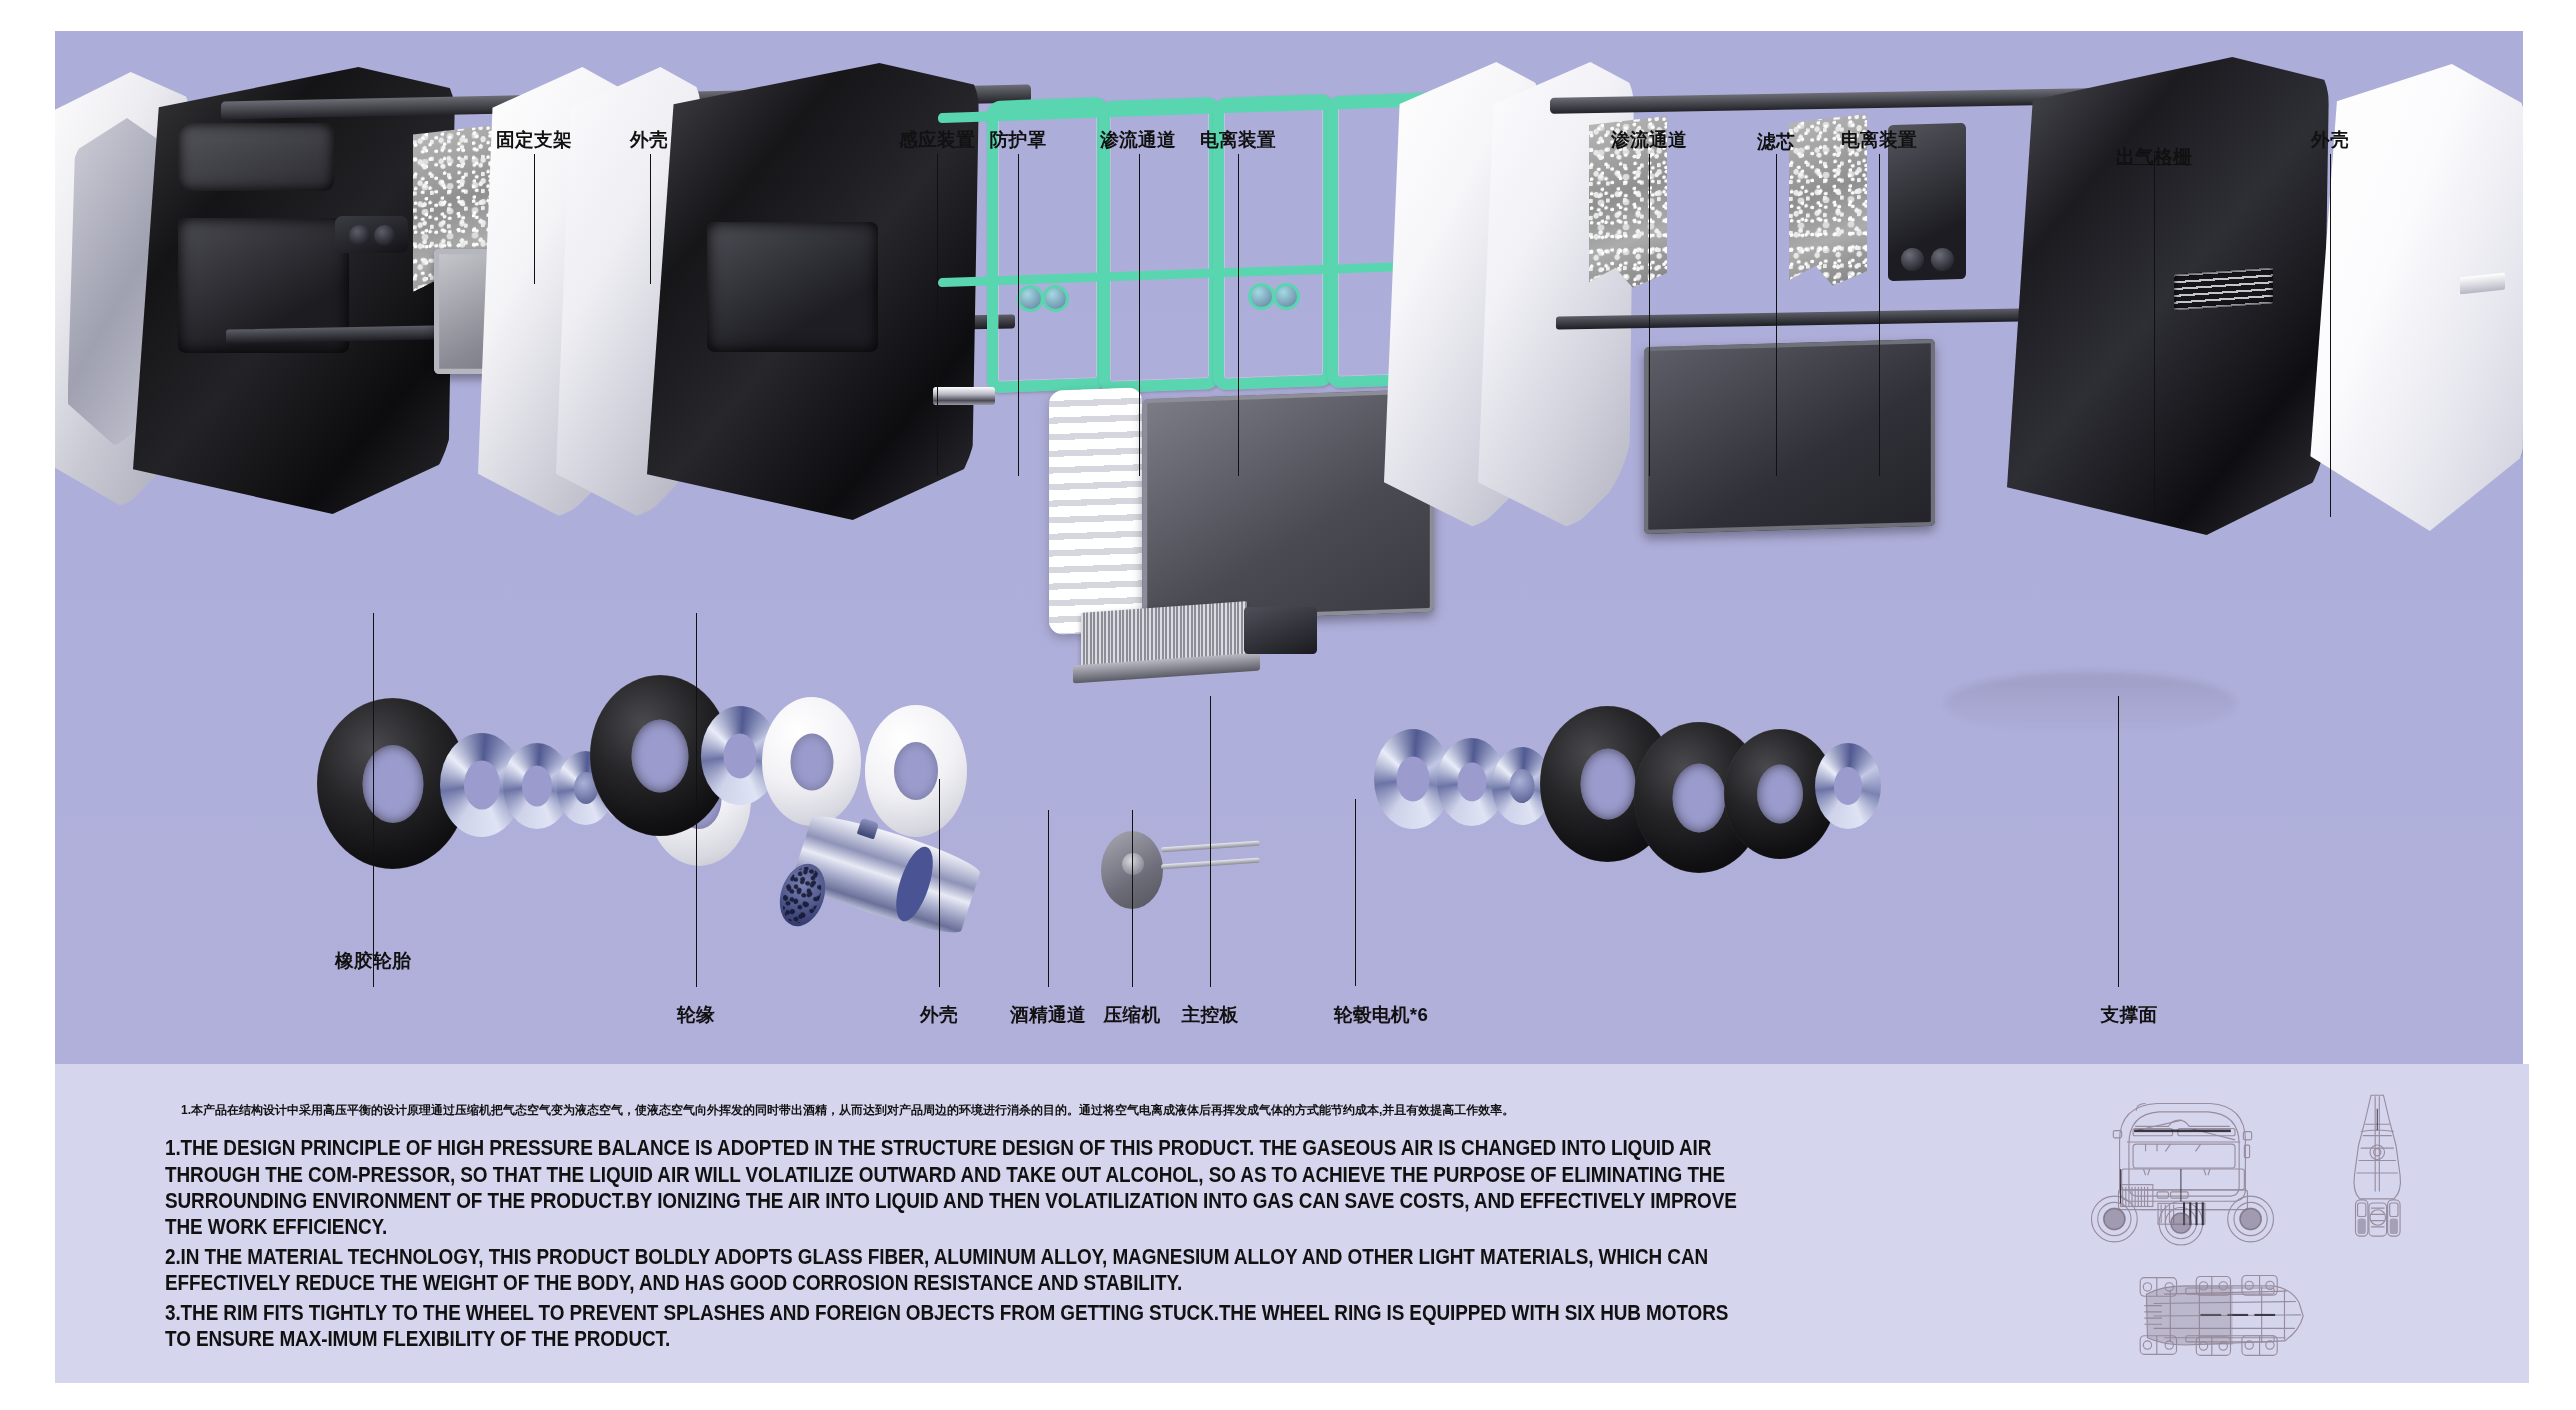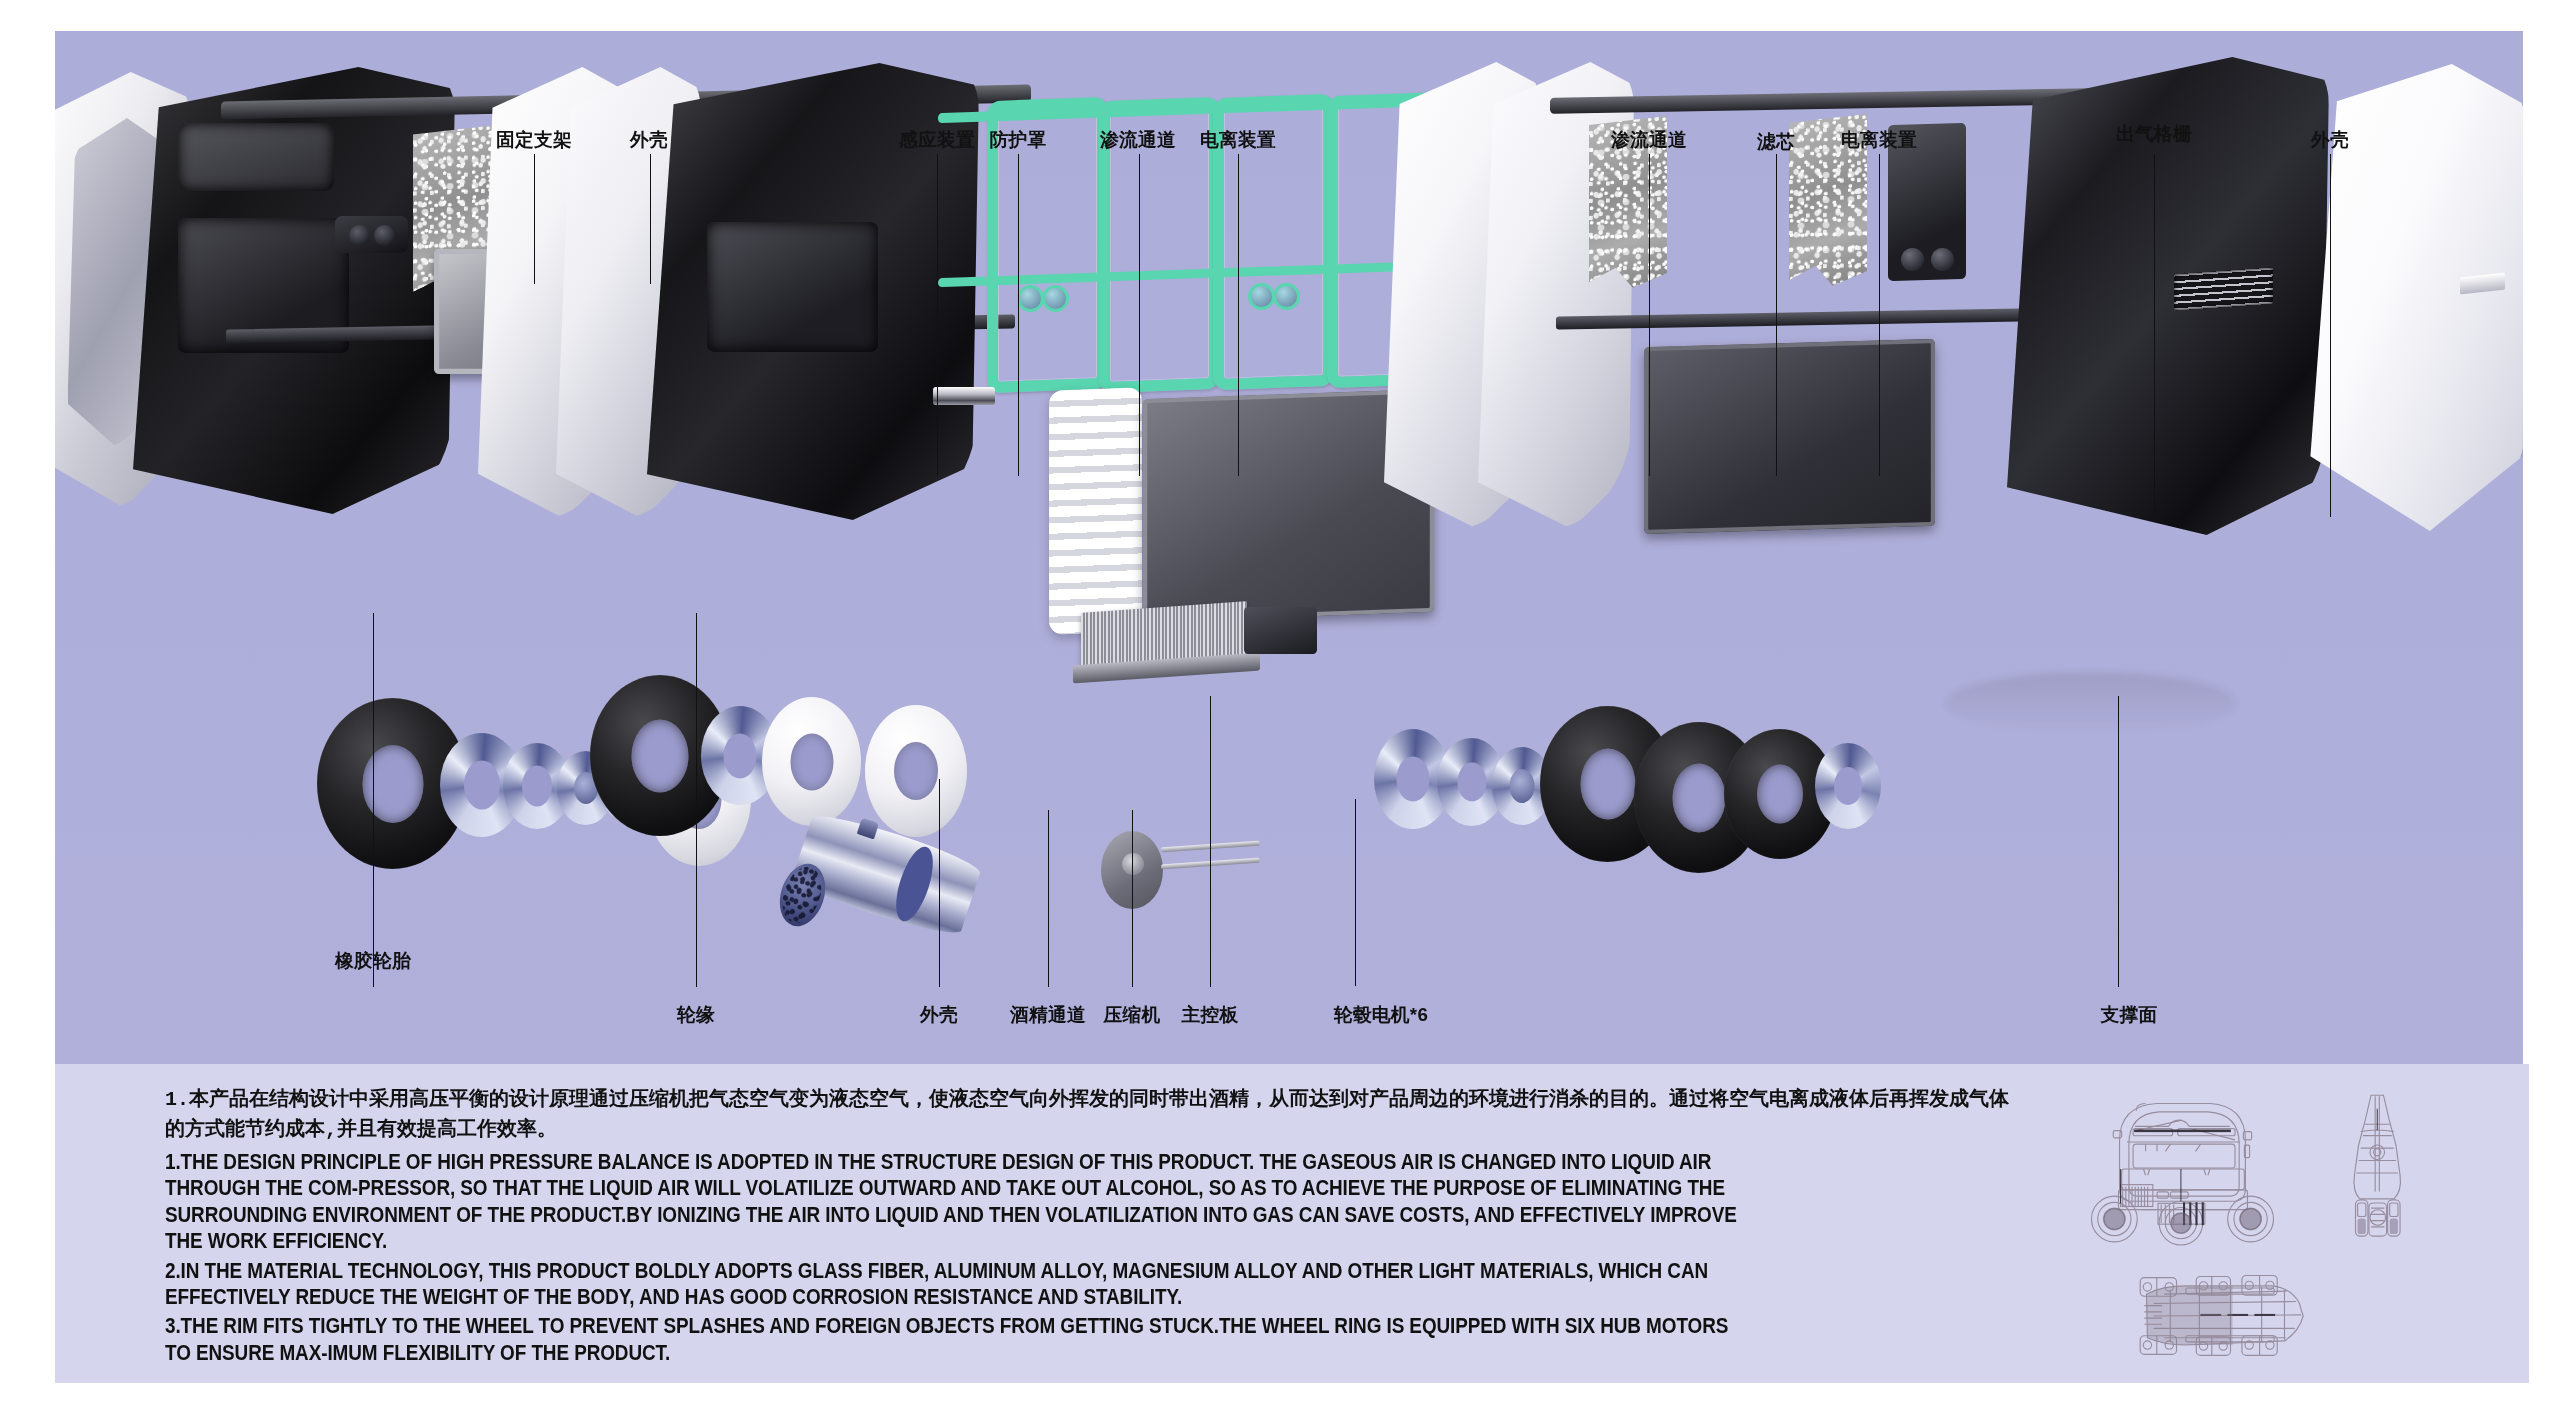--- a/index.html
+++ b/index.html
@@ -87,22 +87,22 @@
   .cyl-band{position:absolute;border-radius:50%/50%;background:#4a5494;}
 
   
   .thumb{position:absolute;}
   .thumb svg{display:block;}
 
   
   .txtblock{position:absolute;left:165px;top:1085px;width:1849px;color:#111;}
   .cn-head{font-size:21px;font-weight:700;letter-spacing:0.5px;margin:0 0 3.1px 0;
     font-family:"Liberation Sans","DejaVu Sans",sans-serif;}
-  .cn-line{font-size:20px;font-weight:600;line-height:1.52;margin:0;
-    font-family:Liberation Mono, monospace;letter-spacing:0px;}
+  .cn-line{font-size:12px;font-weight:600;line-height:1.52;margin:16px;
+    font-family:Liberation Sans, sans-serif;letter-spacing:0px;}
   .en-p{font-size:22px;font-weight:700;line-height:1.20;margin:3.1px 0 0 0;
     font-family:"Liberation Sans Narrow","Liberation Sans","DejaVu Sans Condensed",sans-serif;
     transform:scaleX(.86);transform-origin:left center;letter-spacing:-0.1px;}
 </style>
 </head>
 <body>
 
 <div id="page">
 
   <div class="panel-top"></div>
@@ -353,21 +353,21 @@
   <div id="labels-top">
       <div class="lbl" style="left: 534px; top: 131px;">固定支架</div>
       <div class="lbl" style="left: 649px; top: 131px;">外壳</div>
       <div class="lbl" style="left: 937px; top: 131px;">感应装置</div>
       <div class="lbl" style="left: 1018px; top: 131px;">防护罩</div>
       <div class="lbl" style="left: 1138px; top: 131px;">渗流通道</div>
       <div class="lbl" style="left: 1238px; top: 131px;">电离装置</div>
       <div class="lbl" style="left: 1649px; top: 131px;">渗流通道</div>
       <div class="lbl" style="left: 1776px; top: 133px;">滤芯</div>
       <div class="lbl" style="left: 1879px; top: 131px;">电离装置</div>
-      <div class="lbl" style="left: 2154px; top: 125px;">出气格栅</div>
+      <div class="lbl" style="left: 2154px; top: 148px; text-decoration: underline;">出气格栅</div>
       <div class="lbl" style="left: 2330px; top: 131px;">外壳</div>
     </div>
   <div id="labels-bottom">
       <div class="lbl" style="left: 373px; top: 952px;">橡胶轮胎</div>
       <div class="lbl" style="left: 696px; top: 1006px;">轮缘</div>
       <div class="lbl" style="left: 939px; top: 1006px;">外壳</div>
       <div class="lbl" style="left: 1048px; top: 1006px;">酒精通道</div>
       <div class="lbl" style="left: 1132px; top: 1006px;">压缩机</div>
       <div class="lbl" style="left: 1210px; top: 1006px;">主控板</div>
       <div class="lbl" style="left: 1381px; top: 1006px;">轮毂电机*6</div>

